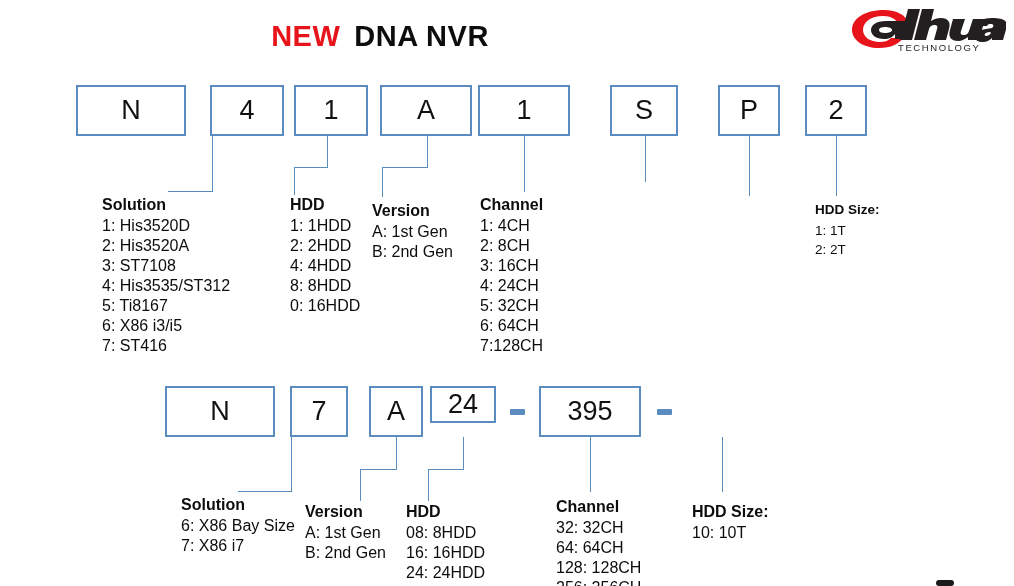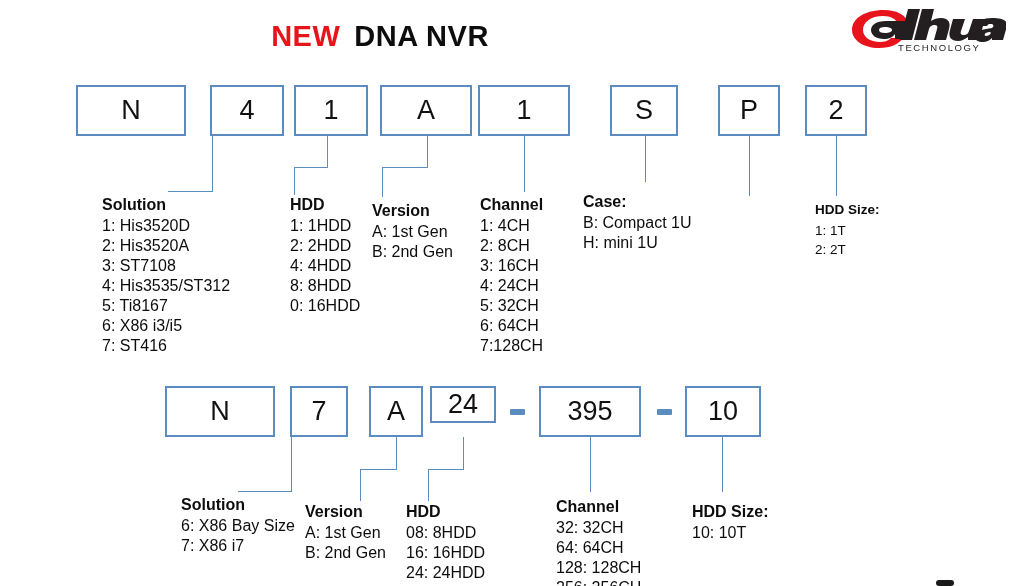--- a/index.html
+++ b/index.html
@@ -139,41 +139,35 @@
     <span class="hdr">Channel</span>
     <span class="row">1: 4CH</span>
     <span class="row">2: 8CH</span>
     <span class="row">3: 16CH</span>
     <span class="row">4: 24CH</span>
     <span class="row">5: 32CH</span>
     <span class="row">6: 64CH</span>
     <span class="row">7:128CH</span>
   </div>
 
-  <div class="legend sz14" style="left:583px;top:192px;">
-    <span class="hdr">Case:</span>
-    <span class="row">B: Compact 1U</span>
-    <span class="row">H: mini 1U</span>
-  </div>
 
 
   <div class="legend" style="left:815px;top:200px;">
     <span class="hdr">HDD Size:</span>
     <span class="row">1: 1T</span>
     <span class="row">2: 2T</span>
   </div>
 
   <div class="code-box" style="left:165px;top:386px;width:110px;height:51px;">N</div>
   <div class="code-box" style="left:290px;top:386px;width:58px;height:51px;">7</div>
   <div class="code-box" style="left:369px;top:386px;width:54px;height:51px;">A</div>
   <div class="code-box" style="left:430px;top:386px;width:66px;height:37px;">24</div>
   <div class="dash" style="left:510px;top:409px;"></div>
   <div class="code-box" style="left:539px;top:386px;width:102px;height:51px;">395</div>
   <div class="dash" style="left:657px;top:409px;"></div>
-  <div class="code-box" style="left:685px;top:386px;width:76px;height:51px;">10</div>
 
   <div class="vline" style="left:291px;top:437px;height:55px;"></div>
   <div class="hline" style="left:238px;top:491px;width:54px;"></div>
 
   <div class="vline" style="left:396px;top:437px;height:33px;"></div>
   <div class="hline" style="left:360px;top:469px;width:37px;"></div>
   <div class="vline" style="left:360px;top:469px;height:32px;"></div>
 
   <div class="vline" style="left:463px;top:437px;height:33px;"></div>
   <div class="hline" style="left:428px;top:469px;width:36px;"></div>

